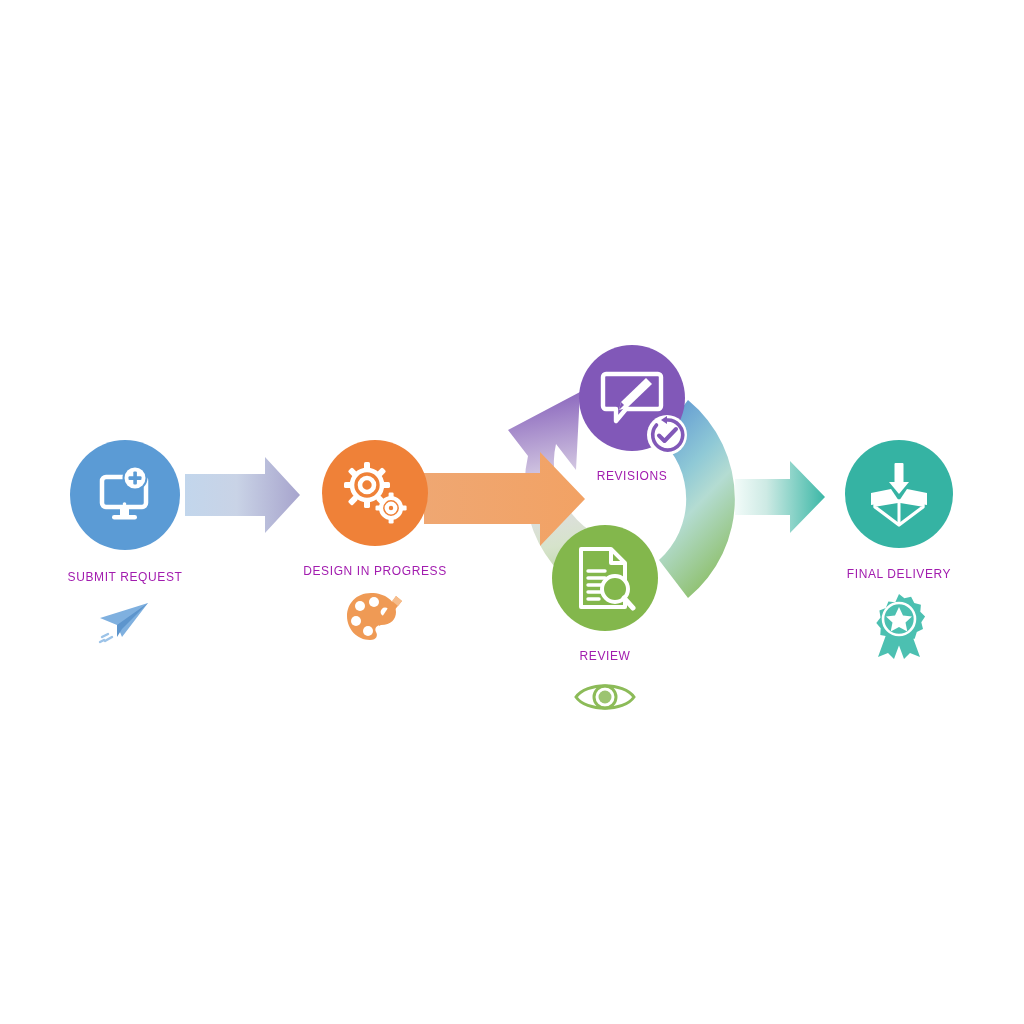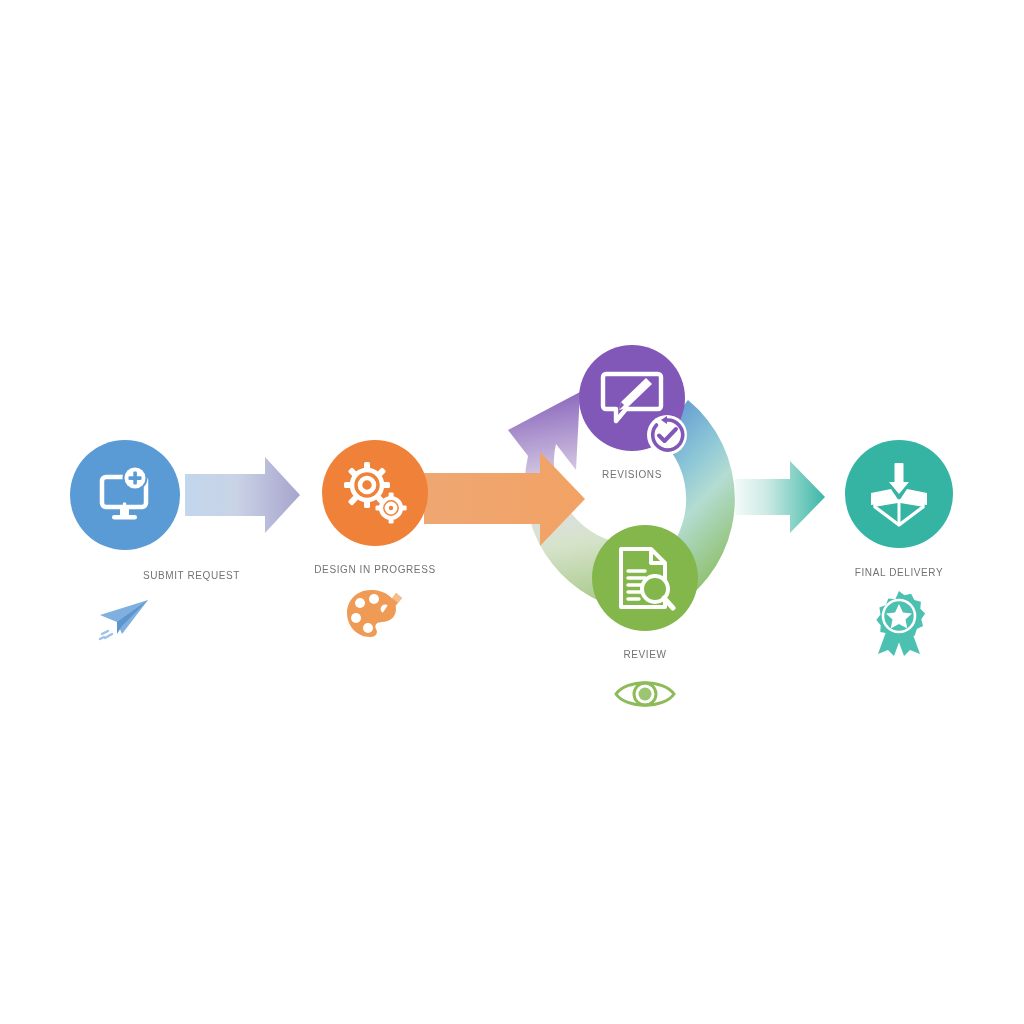--- a/index.html
+++ b/index.html
@@ -34,46 +34,46 @@
   .stage-disc {
     position: relative;
     margin: 0 auto;
     border-radius: 50%;
     display: flex;
     align-items: center;
     justify-content: center;
   }
 
   .stage-label {
-    font-size: 10px;
+    font-size: 12px;
     letter-spacing: 0.6px;
-    color: #737373;
+    color: #a21caf;
     font-family: "Liberation Sans", sans-serif;
     white-space: nowrap;
   }
 
   .stage-sub-icon {
     margin: 0 auto;
     display: block;
   }
 
   
   #stage-submit      { left: 10px;  top: 440px; }
   #stage-design      { left: 260px; top: 440px; }
   #stage-revisions   { left: 517px; top: 345px; width: 230px; }
-  #stage-review      { left: 530px; top: 525px; width: 230px; }
+  #stage-review      { left: 490px; top: 525px; width: 230px; }
   #stage-delivery    { left: 784px; top: 440px; }
 
   #stage-submit    .stage-disc { width: 110px; height: 110px; background: #5b9bd5; }
   #stage-design    .stage-disc { width: 106px; height: 106px; background: #ef8138; }
   #stage-revisions .stage-disc { width: 106px; height: 106px; background: #8158b8; }
   #stage-review    .stage-disc { width: 106px; height: 106px; background: #83b74c; }
   #stage-delivery  .stage-disc { width: 108px; height: 108px; background: #35b3a3; }
 
-  #stage-submit    .stage-label { margin-top: 20px; text-align: right; }
+  #stage-submit    .stage-label { margin-top: 20px; }
   #stage-design    .stage-label { margin-top: 18px; }
   #stage-revisions .stage-label { margin-top: 18px; }
   #stage-review    .stage-label { margin-top: 18px; }
   #stage-delivery  .stage-label { margin-top: 19px; }
 
   .stage-sub-icon { margin-top: 12px; }
   #stage-review .stage-sub-icon { margin-top: 14px; }
 
   .badge-clock {
     position: absolute;

